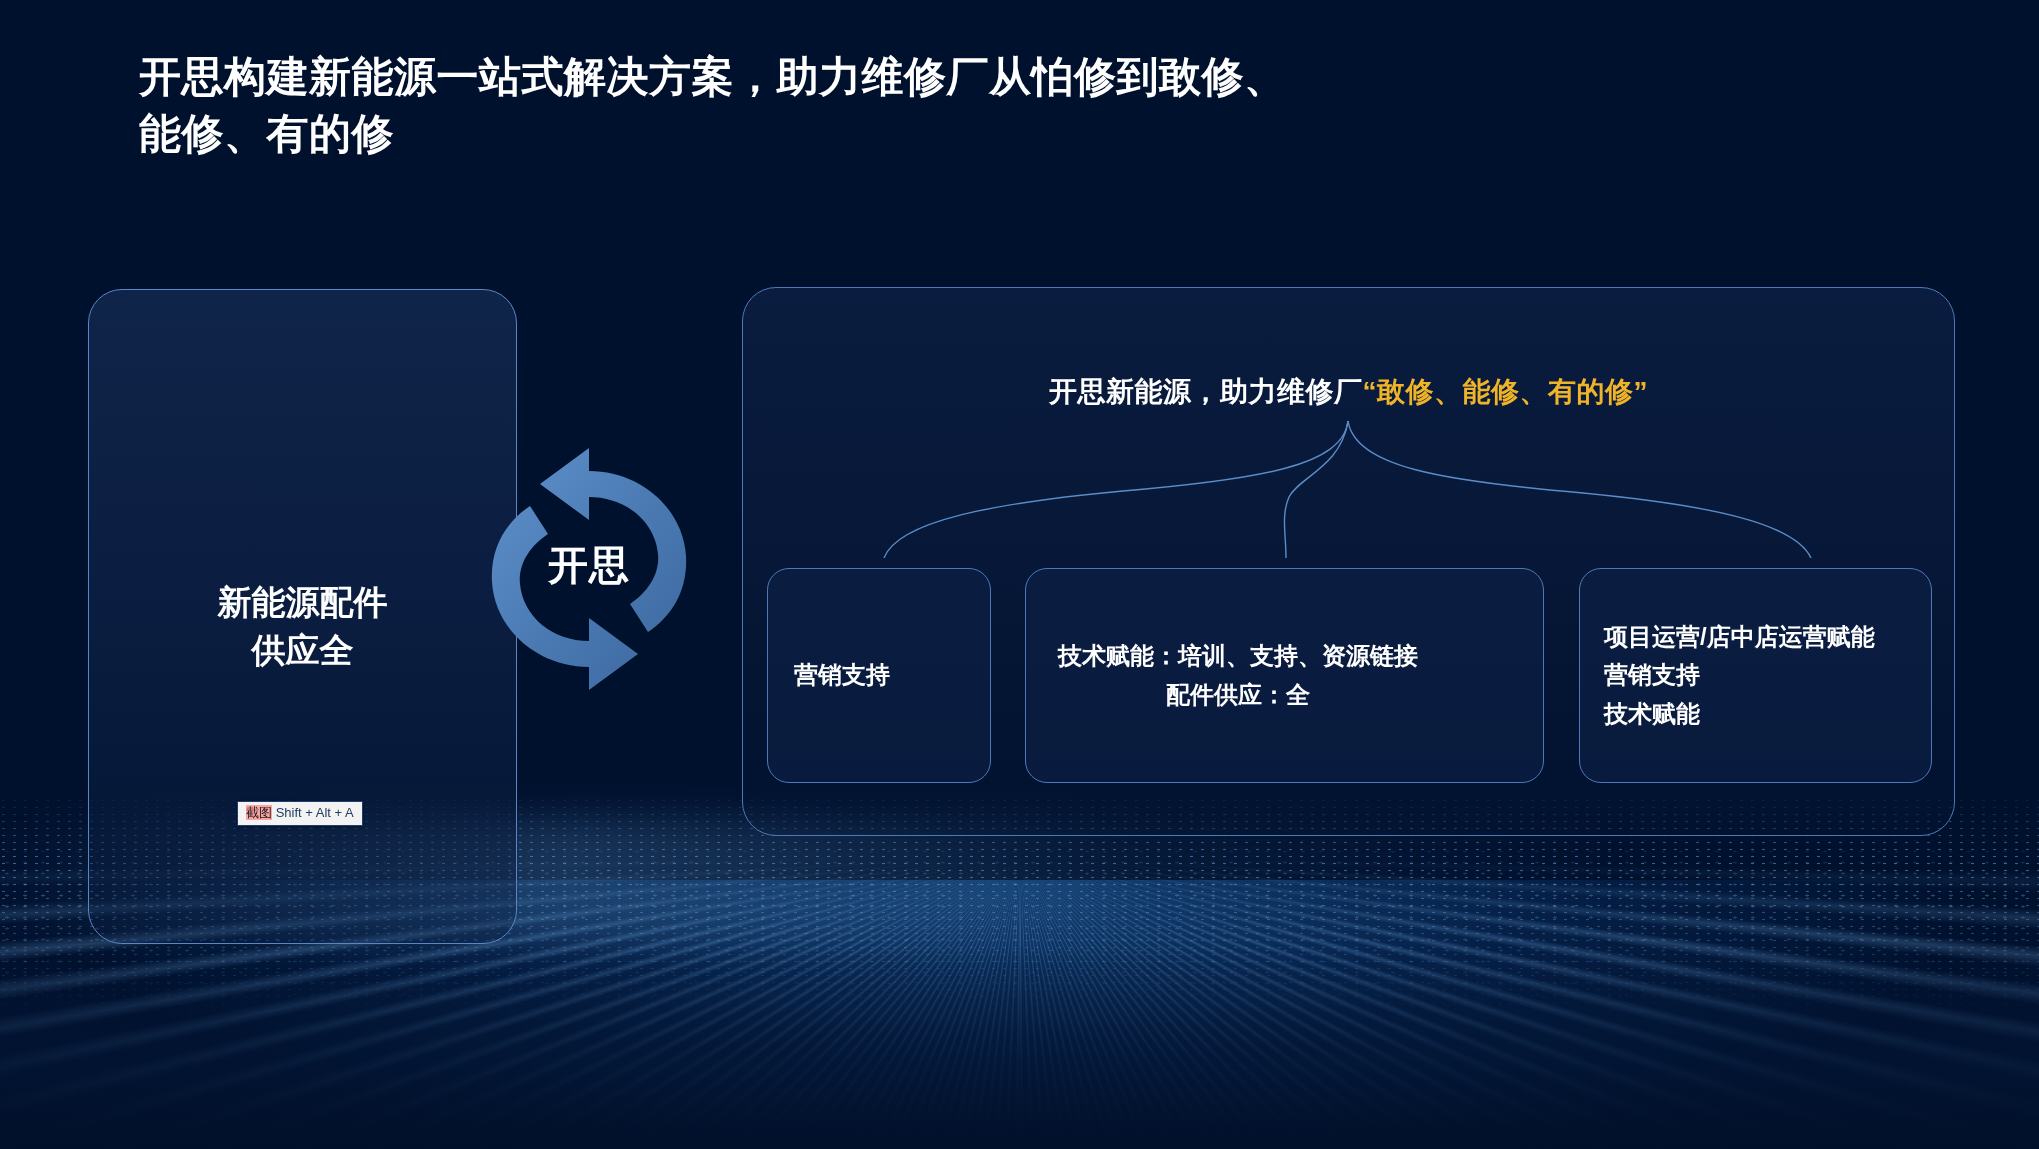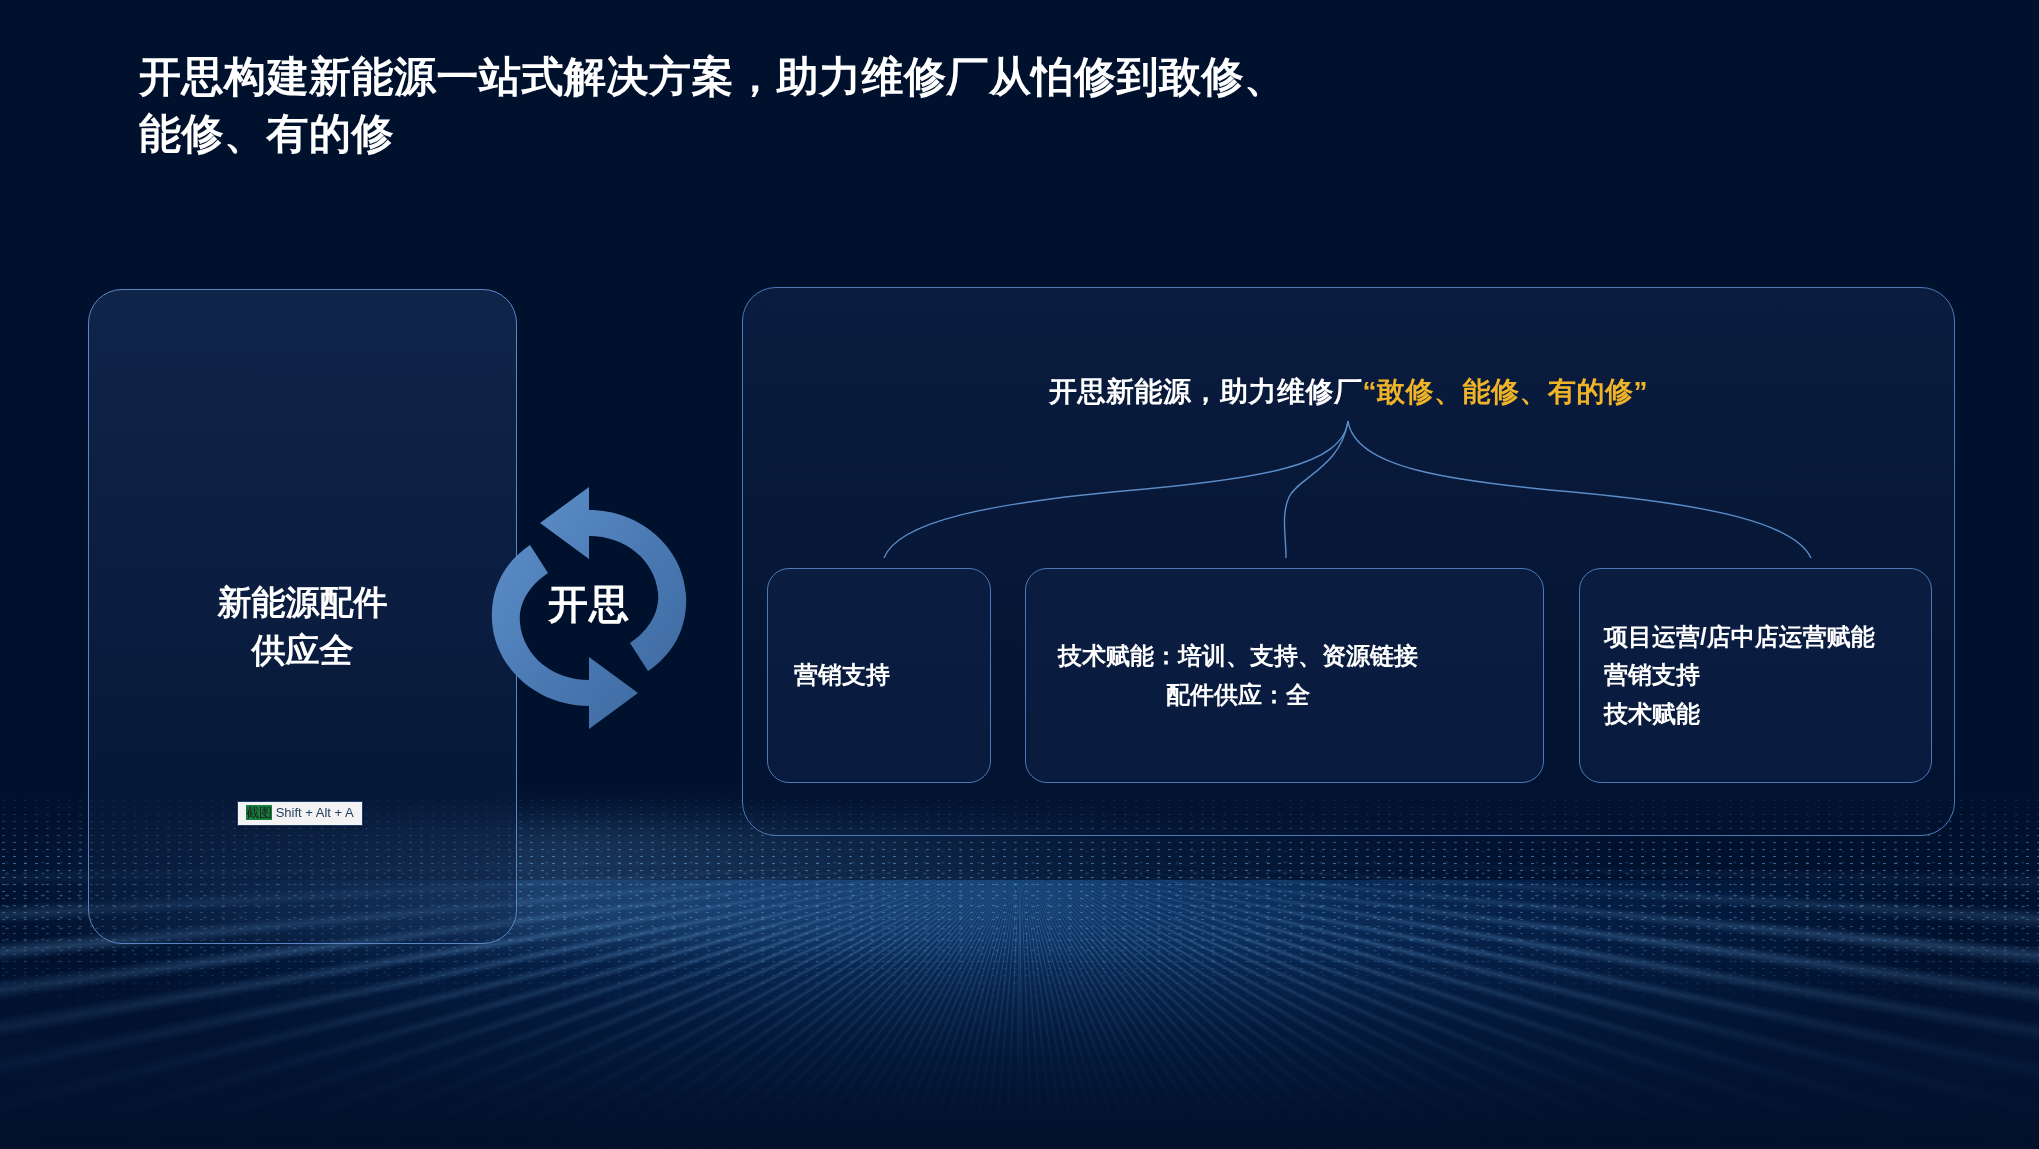--- a/index.html
+++ b/index.html
@@ -133,29 +133,29 @@
     padding: 3px 8px 4px 8px;
     background: #f3f3f3;
     border: 1px solid #1d3e6e;
     color: #24405f;
     font-size: 13px;
     line-height: 1.25;
     white-space: nowrap;
     box-shadow: 0 1px 3px rgba(0,0,0,.35);
   }
   .screenshot-hint .hl {
-    background: #15803d;
+    background: #fca5a5;
     color: #1b1b1b;
   }
 
   
   .brand-mark {
     position: absolute;
     left: 464px;
-    top: 483px;
+    top: 444px;
     width: 250px;
     height: 250px;
   }
   .brand-mark svg { display:block; width:100%; height:100%; }
   .brand-mark-label {
     position: absolute;
     left: 0; right: 0;
     top: 94px;
     text-align: center;
     font-size: 40px;

